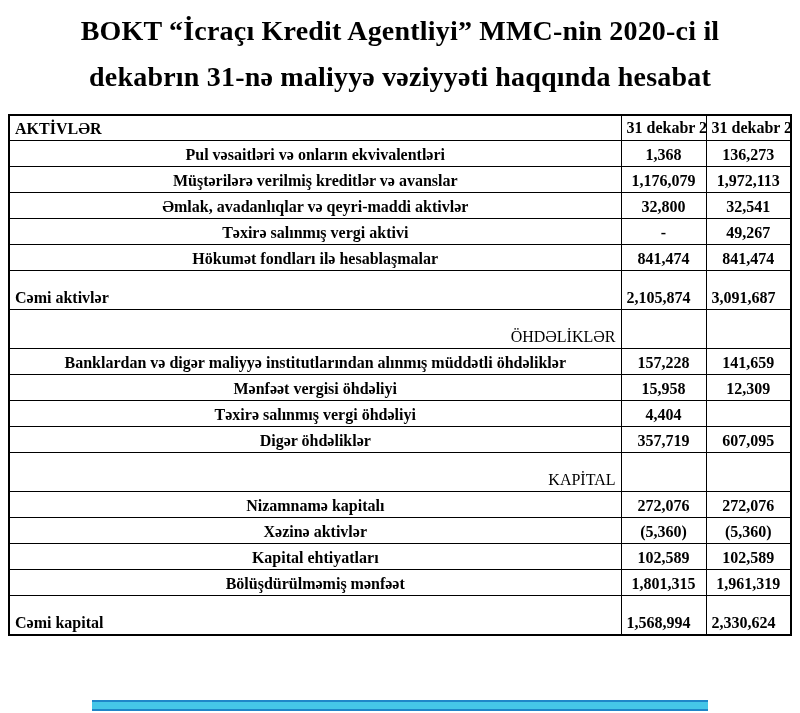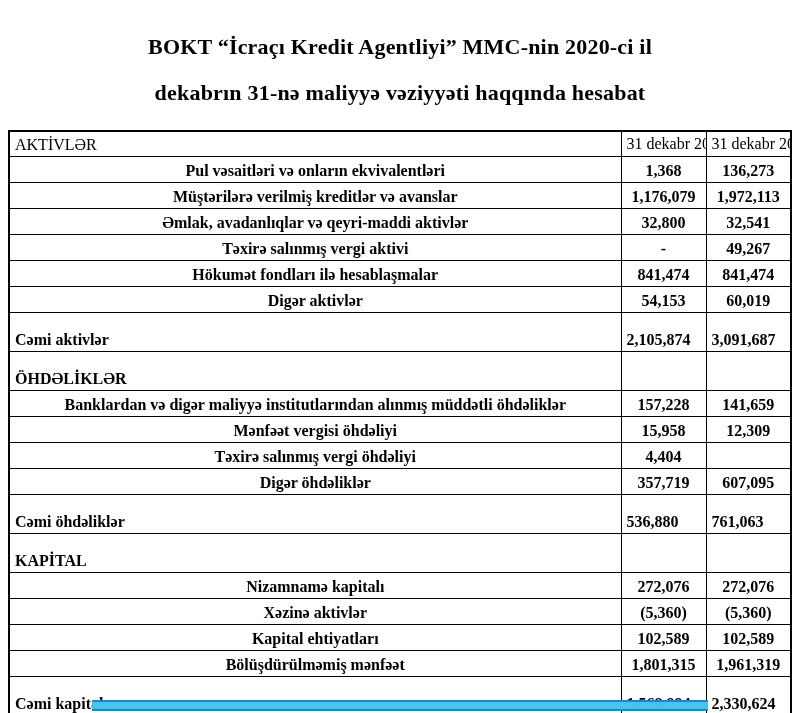--- a/index.html
+++ b/index.html
@@ -7,24 +7,24 @@
     width: 800px; height: 713px;
     background: #ffffff;
     font-family: "Liberation Serif", "DejaVu Serif", serif;
     color: #000;
     overflow: hidden;
     position: relative;
   }
   .page { width: 800px; height: 713px; position: relative; }
 
   .report-title {
-    padding-top: 24px;
+    padding-top: 8px;
     text-align: center;
     font-weight: bold;
-    font-size: 22px;
+    font-size: 28px;
     line-height: 46px;
     letter-spacing: 0.2px;
   }
 
   table.fin-table {
     border-collapse: collapse;
     margin: 14px auto 0 auto;
     width: 782px;
     table-layout: fixed;
     font-size: 16px;
@@ -35,27 +35,27 @@
     text-align: left;
     vertical-align: bottom;
     overflow: hidden;
     white-space: nowrap;
   }
   table.fin-table { border: 2px solid #000; }
 
   col.c-label { width: 612px; }
   col.c-val   { width: 85px; }
 
-  thead th { font-weight: normal; }
+  thead th { font-weight: bold; }
   th.h-label { vertical-align: bottom; }
   th.h-val   { vertical-align: top; white-space: normal; line-height: 1.25; padding-top: 3px; }
 
   tr.data td  { font-weight: bold; text-align: center; }
   tr.total td { font-weight: bold; }
-  tr.section td { font-weight: bold; }
+  tr.section td { font-weight: normal; text-align: right; }
 
   tr td { height: 26px; }
   tr.total td, tr.section td { height: 39px; }
 
   .bottom-bar {
     position: absolute;
     left: 92px;
     top: 700px;
     width: 616px;
     height: 11px;
@@ -106,25 +106,20 @@
         <tr class="data">
           <td>Təxirə salınmış vergi aktivi</td>
           <td>-</td>
           <td>49,267</td>
         </tr>
         <tr class="data">
           <td>Hökumət fondları ilə hesablaşmalar</td>
           <td>841,474</td>
           <td>841,474</td>
         </tr>
-        <tr class="data">
-          <td>Digər aktivlər</td>
-          <td>54,153</td>
-          <td>60,019</td>
-        </tr>
         <tr class="total">
           <td>Cəmi aktivlər</td>
           <td>2,105,874</td>
           <td>3,091,687</td>
         </tr>
         <tr class="section">
           <td>ÖHDƏLİKLƏR</td>
           <td></td>
           <td></td>
         </tr>
@@ -140,25 +135,20 @@
         </tr>
         <tr class="data">
           <td>Təxirə salınmış vergi öhdəliyi</td>
           <td>4,404</td>
           <td></td>
         </tr>
         <tr class="data">
           <td>Digər öhdəliklər</td>
           <td>357,719</td>
           <td>607,095</td>
-        </tr>
-        <tr class="total">
-          <td>Cəmi öhdəliklər</td>
-          <td>536,880</td>
-          <td>761,063</td>
         </tr>
         <tr class="section">
           <td>KAPİTAL</td>
           <td></td>
           <td></td>
         </tr>
         <tr class="data">
           <td>Nizamnamə kapitalı</td>
           <td>272,076</td>
           <td>272,076</td>

